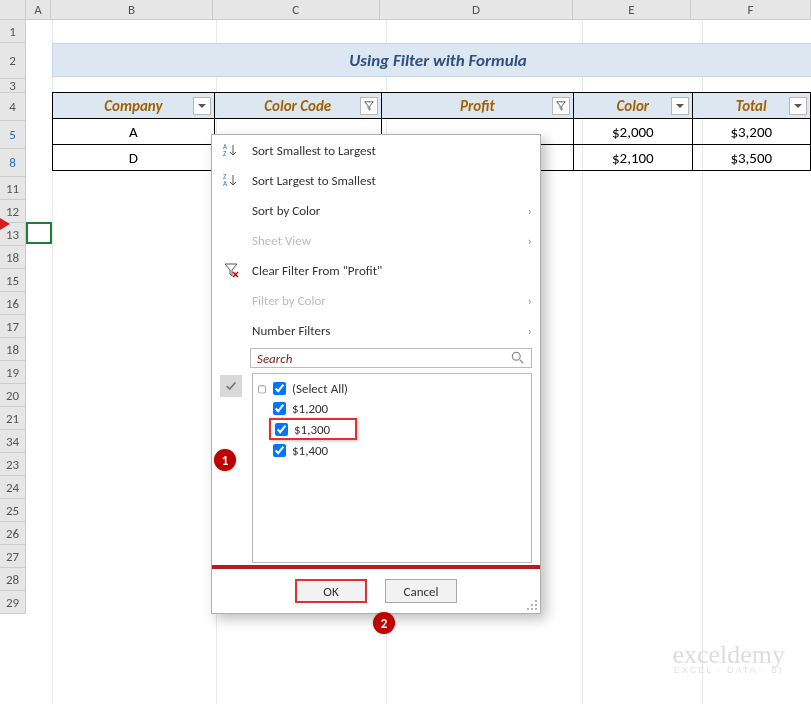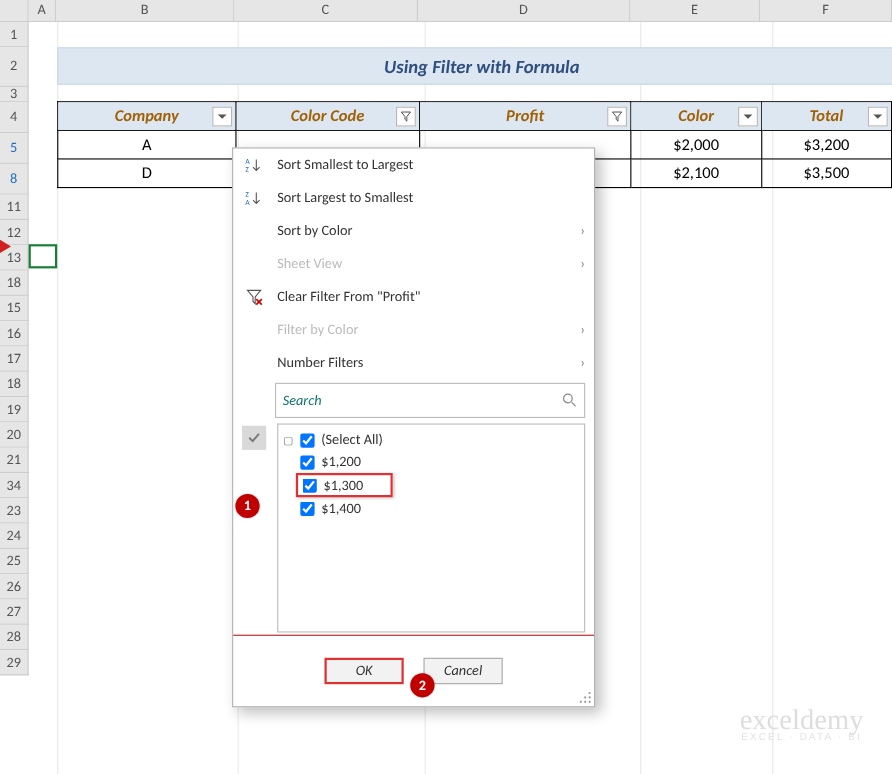--- a/index.html
+++ b/index.html
@@ -131,26 +131,26 @@
 .menu-row .label { flex: 1; }
 .menu-row.disabled .label { color: #bbb; }
 .chevron { color: #888; font-size: 13px; }
 .search-row {
   display: flex;
   align-items: center;
   padding: 3px 8px 3px 38px;
 }
 .search-box {
   flex: 1;
-  height: 32px;
+  height: 20px;
   border: 1px solid #bbb;
   display: flex;
   align-items: center;
   padding: 0 6px;
-  color: #0f766e;
+  color: #7f1d1d;
   font-style: italic;
   justify-content: space-between;
 }
 .checklist-wrap {
   display:flex;
   padding: 2px 8px 2px 8px;
   gap: 10px;
   align-items:flex-start;
 }
 .toggle-all {
@@ -189,24 +189,23 @@
   border: 2px solid #e03030;
   box-shadow: 1px 1px 3px rgba(0,0,0,.25);
   margin: 0px 170px 0px 12px;
   padding-left: 4px;
   height: 22px;
 }
 .btn-row {
   display:flex;
   justify-content:center;
   gap: 18px;
-  padding: 20px 14px;
-  border-top: 1px solid #b91c1c;
+  padding: 10px 14px;
+  border-top: 4px solid #b91c1c;
   position:relative;
-  font-style:italic;
 }
 .btn {
   width: 72px;
   height: 24px;
   background: #f2f2f2;
   border: 1px solid #a8a8a8;
   font-size: 13px;
   display:flex; align-items:center; justify-content:center;
 }
 .btn.ok { border: 2.5px solid #e03030; }

